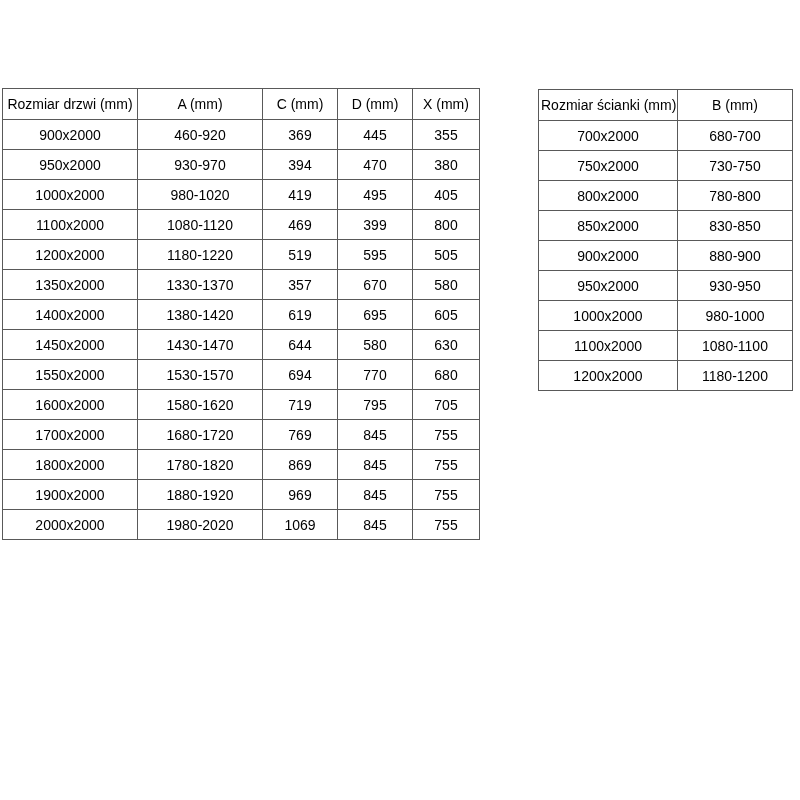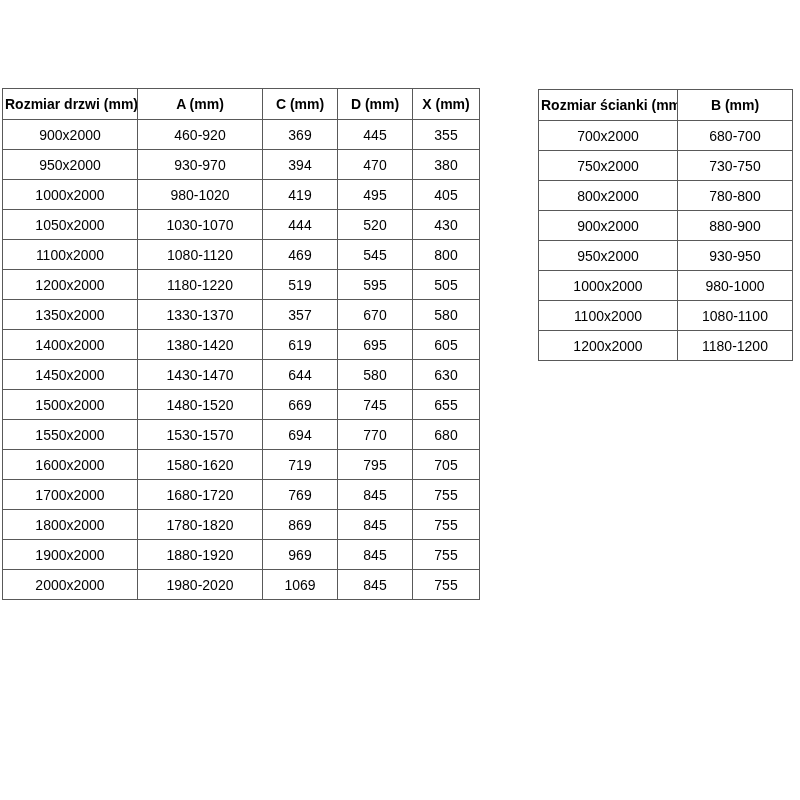--- a/index.html
+++ b/index.html
@@ -25,21 +25,21 @@
   table.spec-table td {
     border: 1px solid var(--border-color, #595959);
     text-align: center;
     vertical-align: middle;
     height: 30px;
     padding: 0 2px;
     overflow: hidden;
     white-space: nowrap;
   }
   table.spec-table th {
-    font-weight: bold;
+    font-weight: normal;
     height: 31px;
   }
   table.spec-table td { font-weight: normal; }
 
   #door-table { left: 2px; top: 88px; width: 477px; }
   #door-table col.dc0 { width: 135px; }
   #door-table col.dc1 { width: 125px; }
   #door-table col.dc2 { width: 75px; }
   #door-table col.dc3 { width: 75px; }
   #door-table col.dc4 { width: 67px; }
@@ -86,31 +86,24 @@
           <td>380</td>
         </tr>
         <tr>
           <td>1000x2000</td>
           <td>980-1020</td>
           <td>419</td>
           <td>495</td>
           <td>405</td>
         </tr>
         <tr>
-          <td>1050x2000</td>
-          <td>1030-1070</td>
-          <td>444</td>
-          <td>520</td>
-          <td>430</td>
-        </tr>
-        <tr>
           <td>1100x2000</td>
           <td>1080-1120</td>
           <td>469</td>
-          <td>545</td>
+          <td>399</td>
           <td>800</td>
         </tr>
         <tr>
           <td>1200x2000</td>
           <td>1180-1220</td>
           <td>519</td>
           <td>595</td>
           <td>505</td>
         </tr>
         <tr>
@@ -126,27 +119,20 @@
           <td>619</td>
           <td>695</td>
           <td>605</td>
         </tr>
         <tr>
           <td>1450x2000</td>
           <td>1430-1470</td>
           <td>644</td>
           <td>580</td>
           <td>630</td>
-        </tr>
-        <tr>
-          <td>1500x2000</td>
-          <td>1480-1520</td>
-          <td>669</td>
-          <td>745</td>
-          <td>655</td>
         </tr>
         <tr>
           <td>1550x2000</td>
           <td>1530-1570</td>
           <td>694</td>
           <td>770</td>
           <td>680</td>
         </tr>
         <tr>
           <td>1600x2000</td>
@@ -204,20 +190,24 @@
         </tr>
         <tr>
           <td>750x2000</td>
           <td>730-750</td>
         </tr>
         <tr>
           <td>800x2000</td>
           <td>780-800</td>
         </tr>
         <tr>
+          <td>850x2000</td>
+          <td>830-850</td>
+        </tr>
+        <tr>
           <td>900x2000</td>
           <td>880-900</td>
         </tr>
         <tr>
           <td>950x2000</td>
           <td>930-950</td>
         </tr>
         <tr>
           <td>1000x2000</td>
           <td>980-1000</td>

